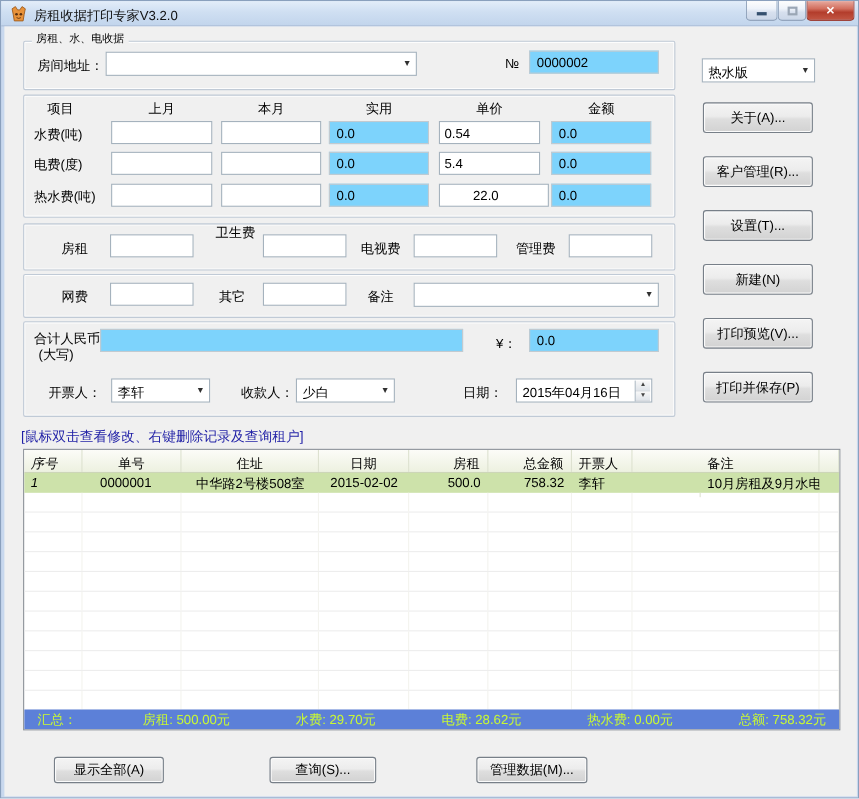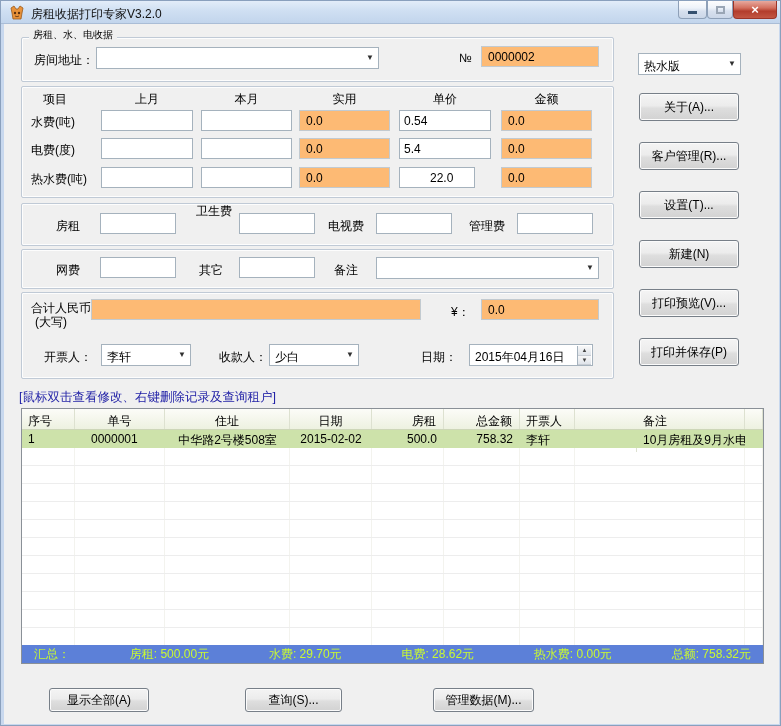--- a/index.html
+++ b/index.html
@@ -20,42 +20,42 @@
                 background:linear-gradient(#e7a99e,#d3705f 40%,#b33d2c 60%,#c25643);
                 color:#fff; font-weight:bold; font-size:13px; }
   .min-glyph { width:9px; height:3px; background:#35506e; margin-top:6px; }
   .max-glyph { width:9px; height:8px; border:2px solid #9aa6b5; }
   
   .client { position:absolute; left:3px; top:23px; width:775px; height:700px; background:#f0f0f0; }
   .lbl { position:absolute; font-size:12px; color:#000; white-space:nowrap; }
   .frame { position:absolute; border:1px solid #c0cad6; box-shadow:inset 0 0 0 1px #fdfdfd; border-radius:2px; }
   .grouplabel { position:absolute; left:28px; top:27px; font-size:10px; background:#f0f0f0; padding:0 4px; z-index:3; }
   .tb { position:absolute; height:21px; border:1px solid #a5b2bd; background:#fff; font-size:12px; padding:1px 4px; }
-  .ro { position:absolute; height:21px; border:1px solid #c2cad0; background:#fdba74; font-size:12px;
+  .ro { position:absolute; height:21px; border:1px solid #c2cad0; background:#7dd3fc; font-size:12px;
         padding:3px 0 0 6px; color:#000; }
   .combo { position:absolute; height:22px; border:1px solid #a5b2bd; background:#fff; font-size:12px; }
   .combo .val { position:absolute; left:5px; top:4px; white-space:nowrap; }
   .combo .arrow { position:absolute; right:4px; top:5px; font-size:8px; color:#303030; }
   .hdr { position:absolute; font-size:12px; text-align:center; }
   .btn { position:absolute; border:1px solid #777f88; border-radius:3px; font-size:12px; color:#000;
          background:linear-gradient(#f4f4f4,#ececec 45%,#dedede 55%,#d2d2d2);
          display:flex; align-items:center; justify-content:center; box-shadow:inset 0 0 0 1px #fbfbfb; }
   .hint { position:absolute; left:18px; top:388px; font-size:12.5px; color:#1f1fa6; }
   
   .rtable { position:absolute; left:20px; top:407px; width:743px; height:256px;
             border:1px solid #8a9097; background:#fff; overflow:hidden; }
   .rhead { display:flex; height:21px; background:linear-gradient(#fcfcf8,#edf1e0);
            border-bottom:1px solid #cdd6b8; }
   .rhead .cell { border-right:1px solid #dde1d0; font-size:12px; padding-top:4px; }
   .rrow { display:flex; height:18px; background:#cde2aa; }
   .rrow .cell { font-size:12px; padding-top:2px; }
   .erow { display:flex; height:18px; border-bottom:1px solid #ededed; }
   .erow .cell { border-right:1px solid #f3f3ee; }
   .cell { overflow:hidden; white-space:nowrap; }
-  .c0{width:53px;} .c1{width:90px;} .c2{width:125px;} .c3{width:82px;} .c4{width:72px;}
+  .c0{width:53px;font-style:italic;} .c1{width:90px;} .c2{width:125px;} .c3{width:82px;} .c4{width:72px;}
   .c5{width:76px;} .c6{width:55px;} .c7{width:62px;margin-top:39px;} .c8{width:108px;} .c9{flex:1;}
   .al{ text-align:left; padding-left:6px; } .ac{ text-align:center; } .ar{ text-align:right; padding-right:7px; }
   .ap{ text-align:left; padding-left:16px; }
   .summary { position:absolute; left:0; bottom:0; width:100%; height:18px; background:#5c80d8;
              display:flex; align-items:center; padding:0 12px;text-align:center; }
   .summary span { font-size:12px; color:#c9f833; flex:none; }
   .summary .sp { flex:1; }
   
   .spin { position:absolute; right:1px; top:1px; width:14px; height:19px; border-left:1px solid #a5b2bd; }
   .spin div { height:9.5px; font-size:6px; color:#444; text-align:center; line-height:9px;
@@ -116,21 +116,21 @@
   <input class="tb" style="left: 100px; top: 137px; width: 92px;">
   <input class="tb" style="left: 200px; top: 137px; width: 91px;">
   <div class="ro" style="left:298px; top:137px; width:91px;">0.0</div>
   <input class="tb" style="left: 398px; top: 137px; width: 92px;" value="5.4">
   <div class="ro" style="left:500px; top:137px; width:91px;">0.0</div>
 
   <span class="lbl" style="left:30px; top:170px;">热水费(吨)</span>
   <input class="tb" style="left: 100px; top: 166px; width: 92px;">
   <input class="tb" style="left: 200px; top: 166px; width: 91px;">
   <div class="ro" style="left:298px; top:166px; width:91px;">0.0</div>
-  <input class="tb" style="left: 398px; top: 166px; width: 76px; padding-left: 30px;" value="22.0">
+  <input class="tb" style="left: 398px; top: 166px; width: 100px; padding-left: 30px;" value="22.0">
   <div class="ro" style="left:500px; top:166px; width:91px;">0.0</div>
 
   <div class="frame" style="left:20px; top:202px; width:593px; height:43px;"></div>
   <span class="lbl" style="left:55px; top:217px;">房租</span>
   <input class="tb" style="left: 99px; top: 212px; width: 76px;">
   <span class="lbl" style="left:195px; top:202px;">卫生费</span>
   <input class="tb" style="left: 238px; top: 212px; width: 76px;">
   <span class="lbl" style="left:327px; top:217px;">电视费</span>
   <input class="tb" style="left: 375px; top: 212px; width: 76px;">
   <span class="lbl" style="left:468px; top:217px;text-align:center;">管理费</span>

